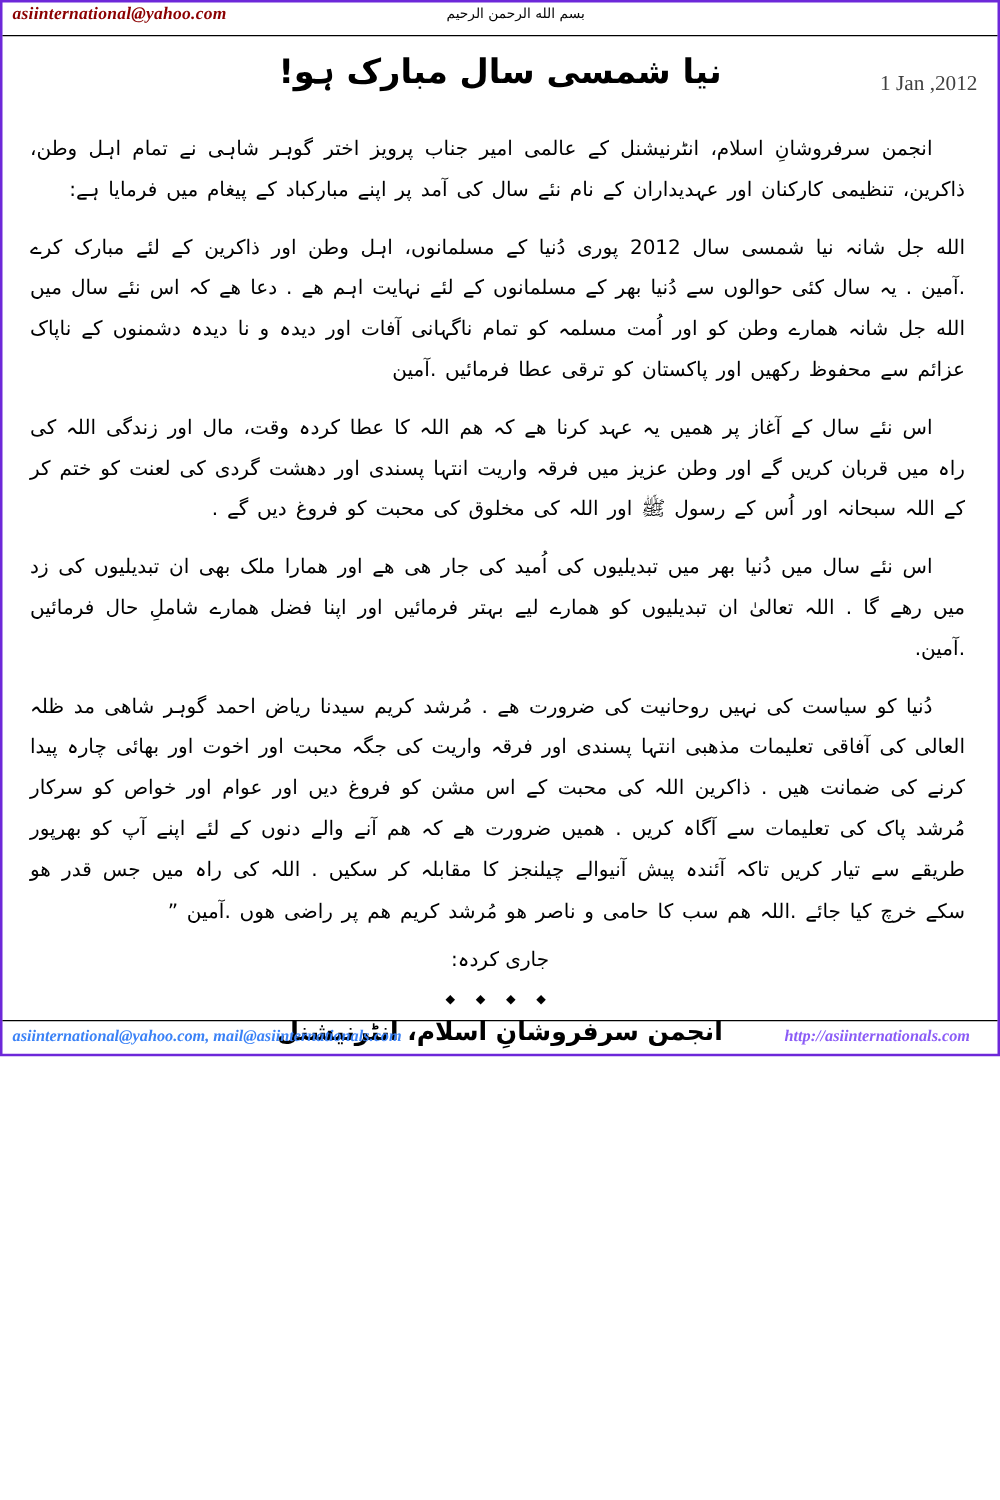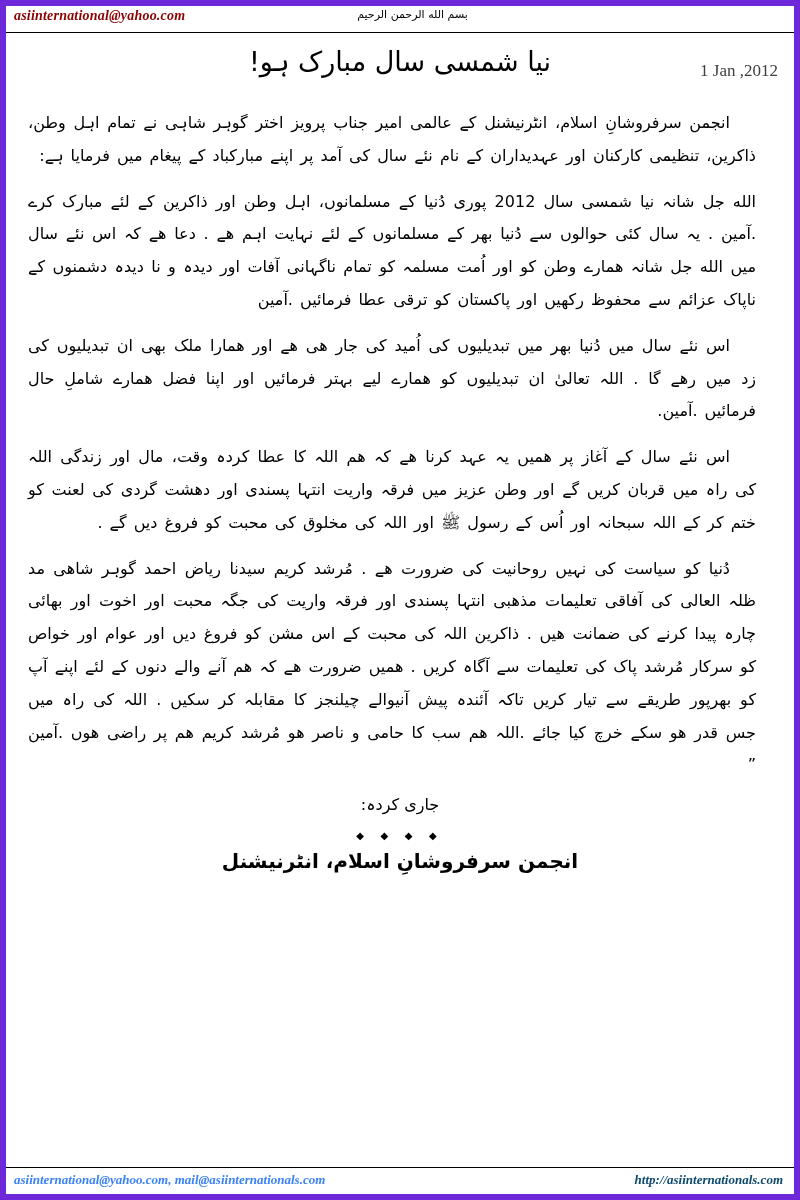--- a/index.html
+++ b/index.html
@@ -10,24 +10,24 @@
   body {
     width: 800px;
     height: 1200px;
     font-family: "Liberation Serif", serif;
     color: #000000;
     position: relative;
     overflow: hidden;
   }
   .page {
     width: 800px;
-    height: 1200px;
+    height: 845px;
     position: relative;
     box-sizing: border-box;
-    border: 6px solid #6d28d9;
+    border: 2px solid #6d28d9;
     background: #ffffff;
   }
 
   
   .header-bar {
     position: relative;
     height: 26px;
     border-bottom: 1px solid #000000;
   }
   .header-email {
@@ -65,38 +65,38 @@
     right: 16px;
     top: 20px;
     font-family: "Liberation Serif", serif;
     font-size: 17px;
     color: #404040;
   }
   .main-title {
     text-align: center;
     font-family: "DejaVu Sans", sans-serif;
     font-size: 27px;
-    font-weight: normal;
+    font-weight: bold;
     direction: rtl;
     line-height: 1.25;
     padding-top: 4px;
   }
 
   
   .body-text {
     direction: rtl;
     text-align: justify;
     font-family: "DejaVu Sans", sans-serif;
     padding: 0 22px;
     margin-top: 10px;
   }
   .para {
     font-size: 16px;
     line-height: 2.05;
-    margin: 0 16px 13px 0;
+    margin: 0 4px 13px 0;
     text-align: justify;
     text-justify: inter-word;
     word-spacing: 2px;
   }
   .para.indent {
     text-indent: 26px;
   }
 
   
   .signoff {
@@ -143,27 +143,27 @@
     left: 8px;
     top: 4px;
     font-family: "Liberation Serif", serif;
     font-style: italic;
     font-weight: bold;
     font-size: 13px;
     color: #3b82f6;
   }
   .footer-right {
     position: absolute;
-    right: 11px;
+    right: 22px;
     top: 4px;
     font-family: "Liberation Serif", serif;
     font-style: italic;
     font-weight: bold;
     font-size: 13px;
-    color: #0c4a6e;
+    color: #8b5cf6;
   }
   a { color: inherit; text-decoration: none; }
 </style>
 </head>
 <body>
 
 <div class="page">
 
   <div class="header-bar">
     <a class="header-email" href="#">asiinternational@yahoo.com</a>
@@ -171,22 +171,22 @@
   </div>
 
   <div class="title-row">
     <div class="date">1 Jan ,2012</div>
     <div class="main-title">نیا شمسی سال مبارک ہو!</div>
   </div>
 
   <div class="body-text">
     <p class="para indent">انجمن سرفروشانِ اسلام، انٹرنیشنل کے عالمی امیر جناب پرویز اختر گوہر شاہی نے تمام اہل وطن، ذاکرین، تنظیمی کارکنان اور عہدیداران کے نام نئے سال کی آمد پر اپنے مبارکباد کے پیغام میں فرمایا ہے:</p>
     <p class="para">الله جل شانہ نیا شمسی سال 2012 پوری دُنیا کے مسلمانوں، اہل وطن اور ذاکرین کے لئے مبارک کرے .آمین . یہ سال کئی حوالوں سے دُنیا بھر کے مسلمانوں کے لئے نہایت اہم ھے . دعا ھے کہ اس نئے سال میں الله جل شانہ ھمارے وطن کو اور اُمت مسلمہ کو تمام ناگہانی آفات اور دیدہ و نا دیدہ دشمنوں کے ناپاک عزائم سے محفوظ رکھیں اور پاکستان کو ترقی عطا فرمائیں .آمین</p>
+    <p class="para indent">اس نئے سال کے آغاز پر ھمیں یہ عہد کرنا ھے کہ ھم اللہ کا عطا کردہ وقت، مال اور زندگی اللہ کی راہ میں قربان کریں گے اور وطن عزیز میں فرقہ واریت انتہا پسندی اور دھشت گردی کی لعنت کو ختم کر کے اللہ سبحانہ اور اُس کے رسول ﷺ اور اللہ کی مخلوق کی محبت کو فروغ دیں گے .</p>
     <p class="para indent">اس نئے سال میں دُنیا بھر میں تبدیلیوں کی اُمید کی جار ھی ھے اور ھمارا ملک بھی ان تبدیلیوں کی زد میں رھے گا . اللہ تعالیٰ ان تبدیلیوں کو ھمارے لیے بہتر فرمائیں اور اپنا فضل ھمارے شاملِ حال فرمائیں .آمین.</p>
-    <p class="para indent">اس نئے سال کے آغاز پر ھمیں یہ عہد کرنا ھے کہ ھم اللہ کا عطا کردہ وقت، مال اور زندگی اللہ کی راہ میں قربان کریں گے اور وطن عزیز میں فرقہ واریت انتہا پسندی اور دھشت گردی کی لعنت کو ختم کر کے اللہ سبحانہ اور اُس کے رسول ﷺ اور اللہ کی مخلوق کی محبت کو فروغ دیں گے .</p>
     <p class="para indent">دُنیا کو سیاست کی نہیں روحانیت کی ضرورت ھے . مُرشد کریم سیدنا ریاض احمد گوہر شاھی مد ظلہ العالی کی آفاقی تعلیمات مذھبی انتہا پسندی اور فرقہ واریت کی جگہ محبت اور اخوت اور بھائی چارہ پیدا کرنے کی ضمانت ھیں . ذاکرین اللہ کی محبت کے اس مشن کو فروغ دیں اور عوام اور خواص کو سرکار مُرشد پاک کی تعلیمات سے آگاہ کریں . ھمیں ضرورت ھے کہ ھم آنے والے دنوں کے لئے اپنے آپ کو بھرپور طریقے سے تیار کریں تاکہ آئندہ پیش آنیوالے چیلنجز کا مقابلہ کر سکیں . اللہ کی راہ میں جس قدر ھو سکے خرچ کیا جائے .اللہ ھم سب کا حامی و ناصر ھو مُرشد کریم ھم پر راضی ھوں .آمین ”</p>
   </div>
 
   <div class="signoff">
     <div>جاری کردہ:</div>
   </div>
 
   <div class="diamonds">◆ ◆ ◆ ◆</div>
 
   <div class="org-name">انجمن سرفروشانِ اسلام، انٹرنیشنل</div>

